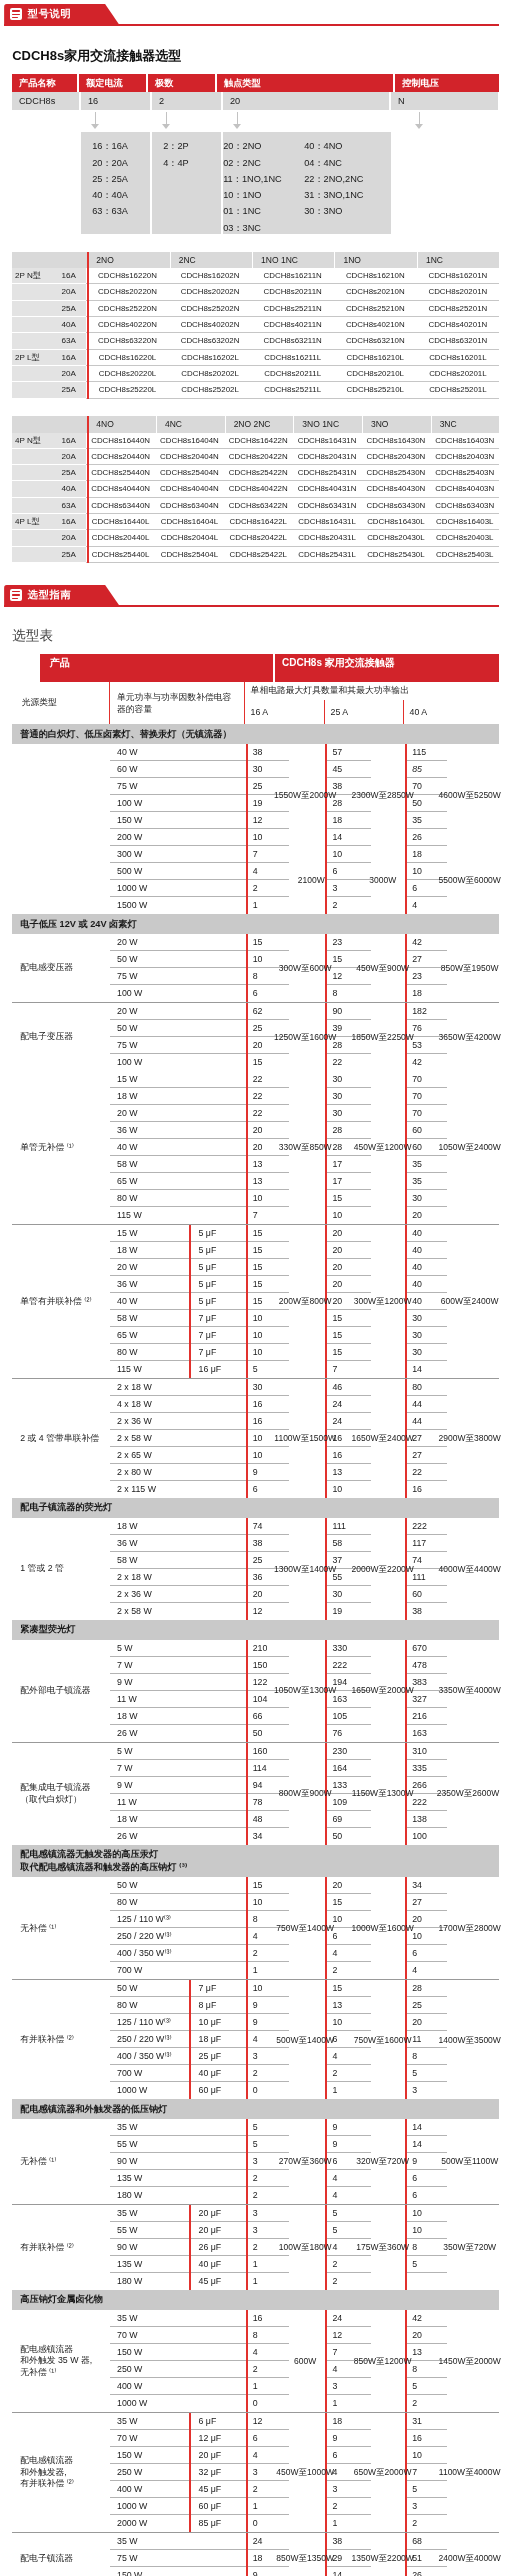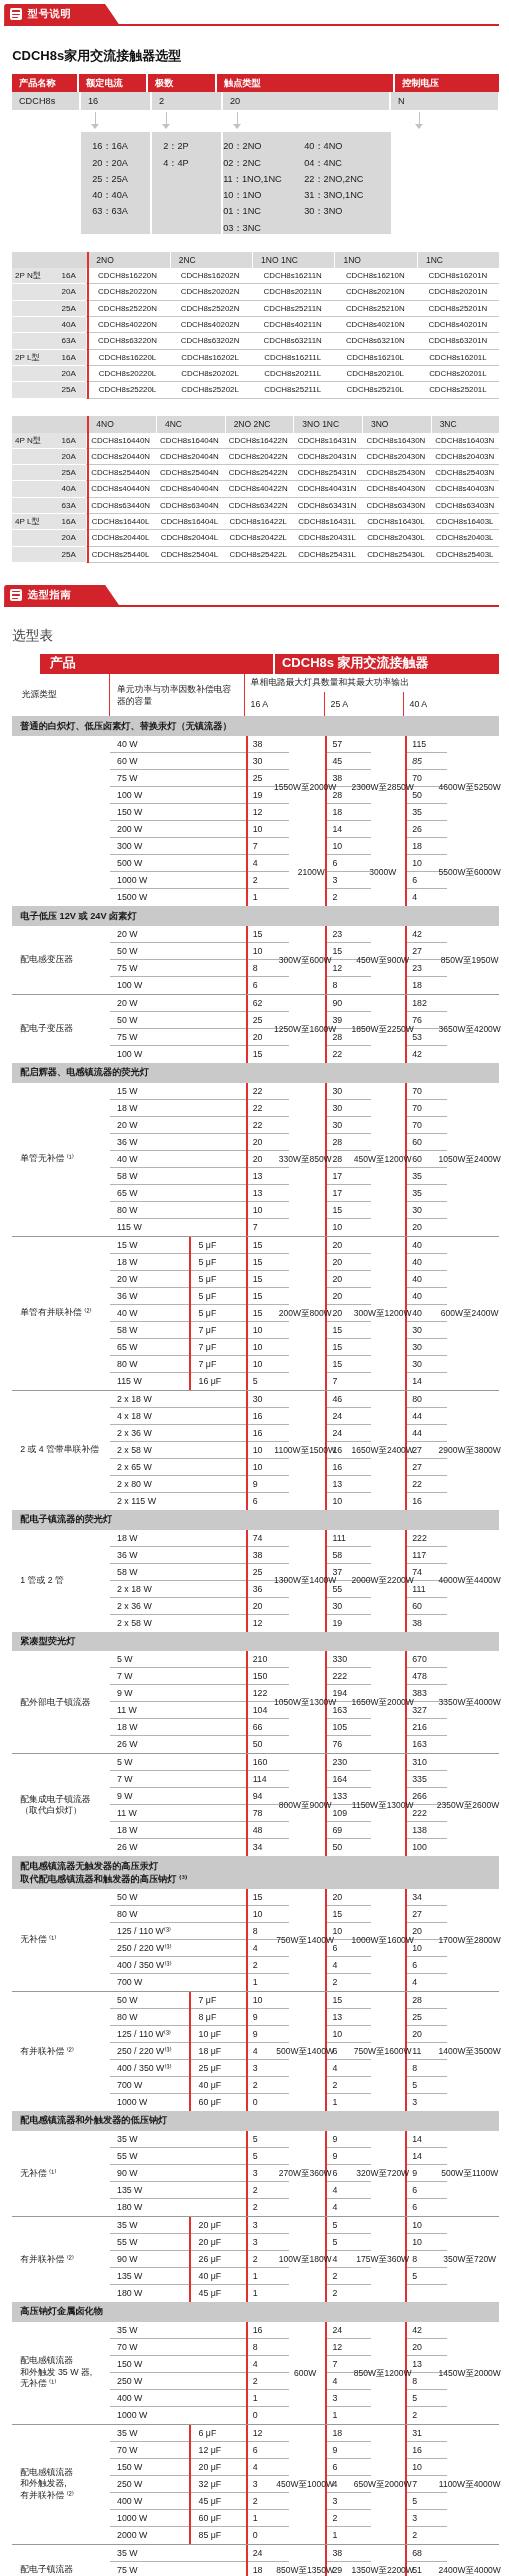--- a/index.html
+++ b/index.html
@@ -49,21 +49,21 @@
   .mtab .hcell{flex:1;background:#d9d9d9;border-left:1.4px solid #fff;box-sizing:border-box;padding-left:8.1px;font-size:8.5px;}
   .mtab .gcell{width:39px;flex:none;background:#e3e3e3;box-sizing:border-box;padding-left:2.7px;
     border-bottom:1.4px solid #fff;font-size:8.1px;}
   .mtab .acell{width:35px;flex:none;background:#e3e3e3;text-align:center;border-bottom:1.4px solid #fff;font-size:8.1px;}
   .mtab .dcell{flex:1;text-align:center;border-bottom:0.7px solid #c6c6c6;background:#fff;
     font-size:7.9px;white-space:nowrap;overflow:hidden;}
   .mtab .redline{position:absolute;left:75px;top:0;bottom:0;width:1.4px;background:#e2312d;}
 
   
   .sel{width:487px;margin-left:12.2px;font-size:8.8px;margin-top:6.8px;}
-  .sel-red{display:flex;height:20px;line-height:18.3px;color:#fff;font-weight:bold;font-size:13px;padding-left:28px;}
+  .sel-red{display:flex;height:28px;line-height:18.3px;color:#fff;font-weight:bold;font-size:10px;padding-left:28px;}
   .sel-red .c1{width:233px;background:#d2232a;box-sizing:border-box;padding-left:9.5px;margin-right:2px;}
   .sel-red .c2{flex:1;background:#d2232a;padding-left:6.8px;}
   .sel-h2{display:flex;height:42px;}
   .sh-light{width:98px;box-sizing:border-box;border-right:1.4px solid #e2312d;display:flex;align-items:center;padding-left:9.5px;}
   .sh-unit{width:135px;box-sizing:border-box;border-right:1.4px solid #e2312d;display:flex;align-items:center;
     padding:0 11px 0 6.8px;line-height:12.2px;}
   .sh-right{flex:1;display:flex;flex-direction:column;}
   .sh-max{height:17.7px;line-height:17.7px;padding-left:5.4px;}
   .sh-amps{flex:1;display:flex;}
   .sh-amp{box-sizing:border-box;padding-left:5.4px;display:flex;align-items:center;}
@@ -616,23 +616,20 @@
           <div>1850W</div>
           <div>至</div>
           <div>2250W</div>
         </div>
         <div class="gspan" style="left: 428px; width: 59px;">
           <div>3650W</div>
           <div>至</div>
           <div>4200W</div>
         </div>
       </div>
-      <div class="band">
-        <div>配启辉器、电感镇流器的荧光灯</div>
-      </div>
       <div class="group">
         <div class="glabel">单管无补偿 ⁽¹⁾</div>
         <div class="srow">
           <div class="wcell ub" style="width: 136px;">15 W</div>
           <div class="ccell ub" style="width: 43px;">22</div>
           <div class="spc" style="width: 37px;"></div>
           <div class="ccell ub" style="width: 45px;">30</div>
           <div class="spc" style="width: 35px;"></div>
           <div class="ccell ub" style="width: 42px;">70</div>
           <div class="spc" style="width: 52px;"></div>

